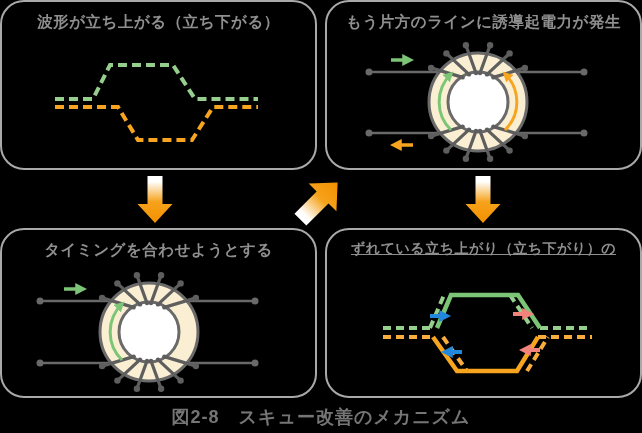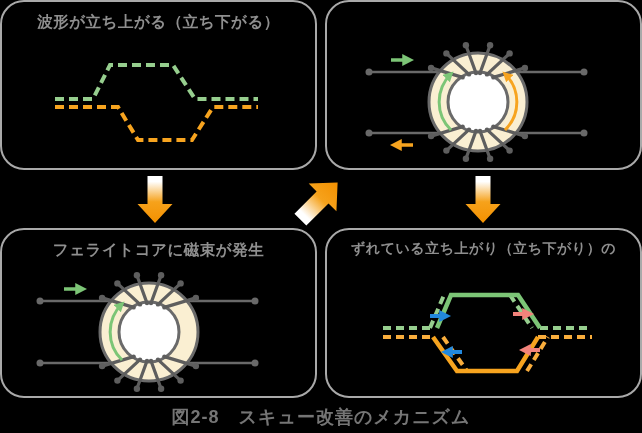--- a/index.html
+++ b/index.html
@@ -13,21 +13,21 @@
   }
   .panel.p1{left:0;top:0;}
   .panel.p2{left:325px;top:0;}
   .panel.p3{left:0;top:228px;}
   .panel.p4{left:325px;top:228px;}
   .panel-title{
     position:relative;z-index:2;margin-top:10px;text-align:center;
     color:var(--panel-title);font-weight:bold;font-size:15.5px;letter-spacing:0.5px;
     line-height:1.25;
   }
-  .panel.p4 .panel-title{font-size:14px;}
+  .panel.p4 .panel-title{font-size:14px;text-decoration:underline;}
   .fig{position:absolute;left:0;top:0;z-index:1;}
   .overlay{position:absolute;left:0;top:0;z-index:3;pointer-events:none;}
   .caption{
     position:absolute;left:0;top:405px;width:100%;text-align:center;
     color:var(--caption-text);font-weight:bold;font-size:18px;letter-spacing:1px;
   }
 </style>
 </head>
 <body>
 
@@ -104,20 +104,21 @@
 
   <div class="panel p1">
     <div class="panel-title">波形が立ち上がる（立ち下がる）</div>
     <svg class="fig" width="313" height="166" viewBox="0 0 313 166">
       <path d="M53,97 L91,97 L108,63 L171,63 L193,97 L256,97" fill="none" style="stroke:var(--green-light)" stroke-width="4" stroke-dasharray="9 5"></path>
       <path d="M53,105 L116,105 L136,138 L190,138 L211,105 L256,105" fill="none" style="stroke:var(--orange)" stroke-width="4" stroke-dasharray="9 5"></path>
     </svg>
   </div>
 
   <div class="panel p2">
+    <div class="panel-title">もう片方のラインに誘導起電力が発生</div>
     <svg class="fig" width="313" height="166" viewBox="0 0 313 166">
       <g style="stroke:var(--wire)" stroke-width="2.5">
         <line x1="42" y1="70" x2="257" y2="70"></line>
         <line x1="42" y1="131" x2="257" y2="131"></line>
       </g>
       <g style="fill:var(--wire)">
         <circle cx="42" cy="70" r="3.5"></circle>
           <circle cx="257" cy="70" r="3.5"></circle>
         <circle cx="42" cy="131" r="3.5"></circle>
           <circle cx="257" cy="131" r="3.5"></circle>
@@ -126,21 +127,21 @@
       <g transform="translate(151,100)" fill="none">
         <path d="M-27,28 A39,39 0 0 1 -27,-28" style="stroke:var(--green)" stroke-width="3" marker-end="url(#m-green)"></path>
         <path d="M27,28 A39,39 0 0 0 27,-28" style="stroke:var(--orange)" stroke-width="3" marker-end="url(#m-orange)"></path>
       </g>
       <line x1="64" y1="58" x2="83" y2="58" style="stroke:var(--green)" stroke-width="3.5" marker-end="url(#m-green)"></line>
       <line x1="86" y1="143" x2="67" y2="143" style="stroke:var(--orange)" stroke-width="3.5" marker-end="url(#m-orange)"></line>
     </svg>
   </div>
 
   <div class="panel p3">
-    <div class="panel-title">フェライトコアに磁束が発生</div>
+    <div class="panel-title">タイミングを合わせようとする</div>
     <svg class="fig" width="313" height="166" viewBox="0 0 313 166">
       <g style="stroke:var(--wire)" stroke-width="2.5">
         <line x1="38" y1="71" x2="253" y2="71"></line>
         <line x1="38" y1="133" x2="253" y2="133"></line>
       </g>
       <g style="fill:var(--wire)">
         <circle cx="38" cy="71" r="3.5"></circle>
           <circle cx="253" cy="71" r="3.5"></circle>
         <circle cx="38" cy="133" r="3.5"></circle>
           <circle cx="253" cy="133" r="3.5"></circle>

